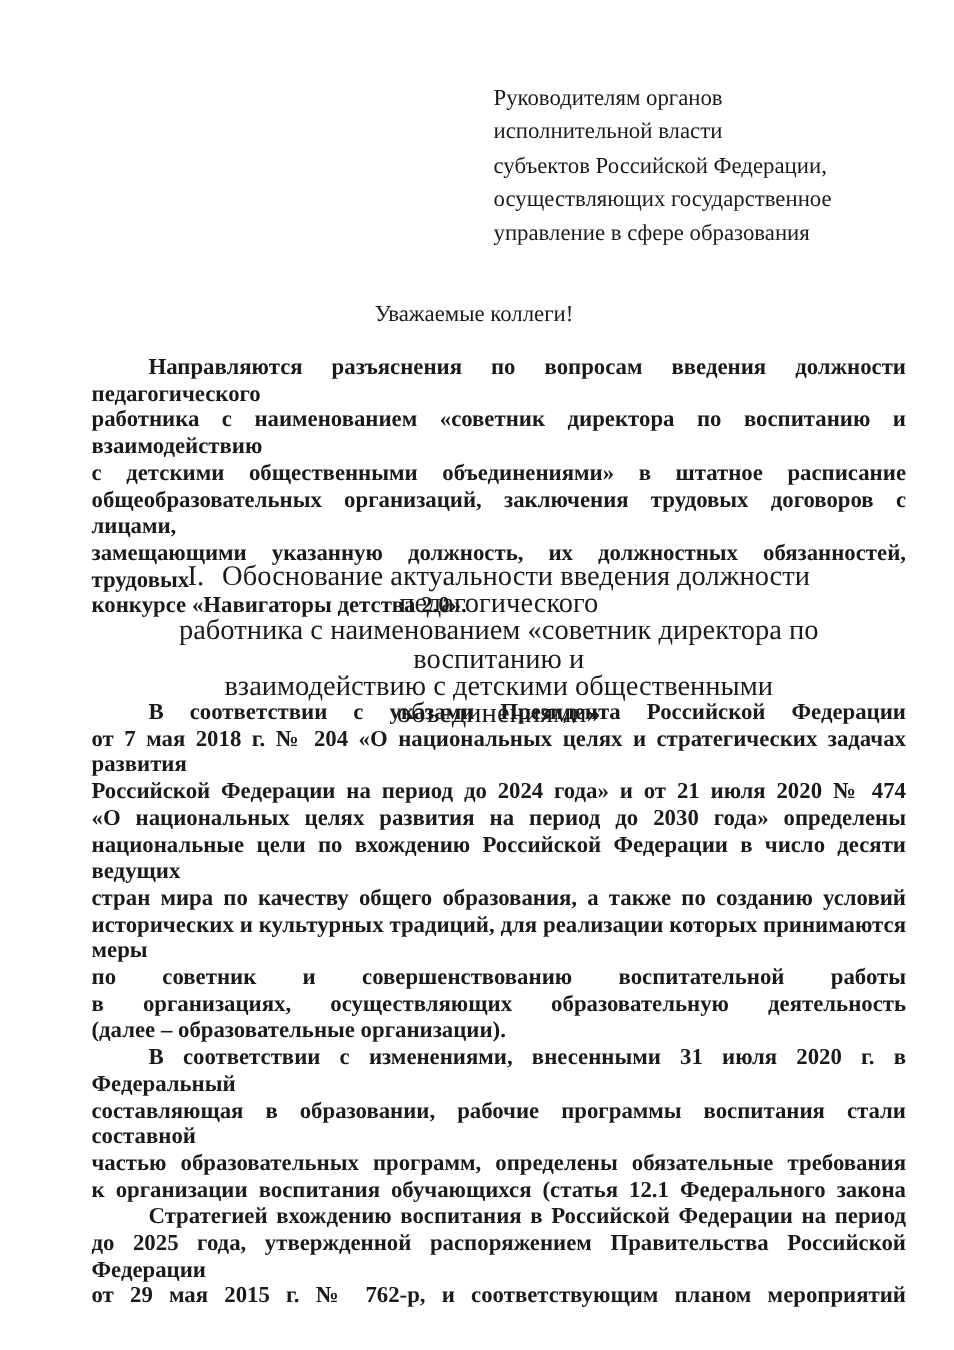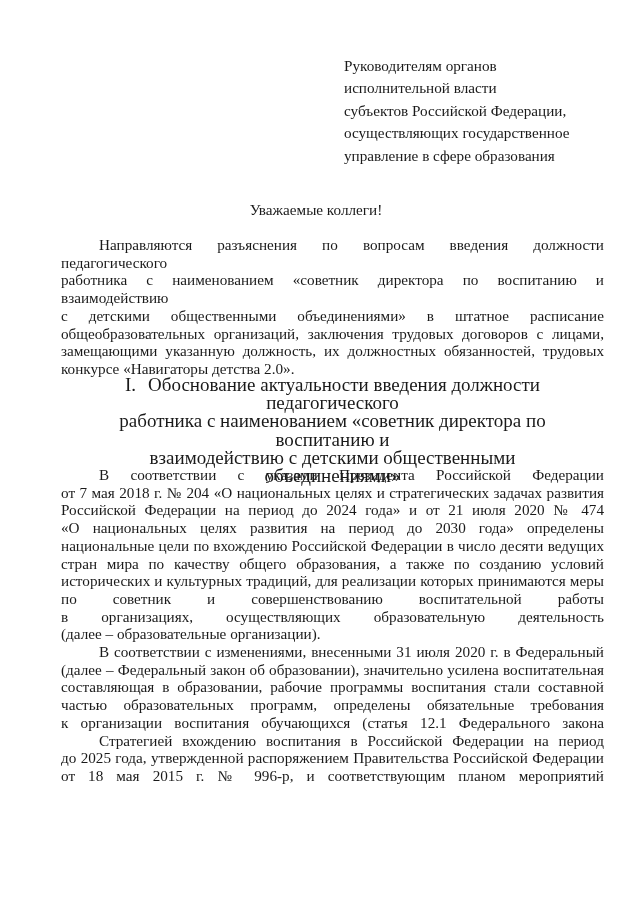--- a/index.html
+++ b/index.html
@@ -1,25 +1,25 @@
 <!DOCTYPE html>
 <html><head>
 <meta charset="utf-8">
 <style>
   html, body { margin: 0; padding: 0; background: #ffffff; }
   body { width: 636px; height: 900px; position: relative; overflow: hidden;
          font-family: "Liberation Serif", "DejaVu Serif", serif; color: #1a1a1a; }
   .page { position: absolute; left: 0; top: 0; width: 636px; height: 900px; background: #fff; }
-  .addressee { position: absolute; left: 344px; top: 55px; width: 290px;
+  .addressee { position: absolute; left: 329px; top: 55px; width: 290px;
                font-size: 15.2px; line-height: 22.4px; }
   .addressee div { white-space: nowrap; }
   .salutation { position: absolute; left: 0; width: 632px; top: 200px; text-align: center;
                 font-size: 15.2px; line-height: 20px; }
   .body-block { position: absolute; left: 61px; width: 543px; font-size: 15.2px;
-                line-height: 17.7px; text-align: justify; }
+                line-height: 17.7px; text-align: justify; font-weight: bold; }
   .intro { top: 236px; }
   .heading { position: absolute; left: 90px; width: 485px; top: 376px; font-weight: normal;
              text-align: center; font-size: 19px; line-height: 18.2px; }
   .heading .num { margin-right: 12px; }
   .sec1 { top: 466px; }
   .line { display: block; text-align: justify; text-align-last: justify; white-space: normal; }
   .line.last { text-align-last: left; }
   .line.indent { text-indent: 38px; }
 </style>
 </head>
@@ -60,25 +60,24 @@
       <span class="line">«О национальных целях развития на период до 2030 года» определены</span>
       <span class="line">национальные цели по вхождению Российской Федерации в число десяти ведущих</span>
       <span class="line">стран мира по качеству общего образования, а также по  созданию условий</span>
       <span class="line">исторических и культурных традиций, для реализации которых принимаются меры</span>
       <span class="line">по советник и совершенствованию воспитательной работы</span>
       <span class="line">в организациях, осуществляющих образовательную деятельность</span>
       <span class="line last">(далее – образовательные организации).</span>
     </div>
     <div>
       <span class="line indent">В соответствии с изменениями, внесенными 31 июля 2020 г. в Федеральный</span>
-      <span class="line">(далее – Федеральный закон об образовании), значительно усилена воспитательная</span>
       <span class="line">составляющая в образовании, рабочие программы воспитания стали составной</span>
       <span class="line">частью образовательных программ, определены обязательные требования</span>
       <span class="line">к организации воспитания обучающихся (статья 12.1 Федерального закона</span>
     </div>
     <div>
       <span class="line indent">Стратегией вхождению воспитания в Российской Федерации  на период</span>
       <span class="line">до 2025 года, утвержденной распоряжением Правительства Российской Федерации</span>
-      <span class="line">от 18 мая 2015 г. № 996-р, и соответствующим планом мероприятий</span>
+      <span class="line">от 29 мая 2015 г. № 762-р, и соответствующим планом мероприятий</span>
     </div>
   </div>
 
 </div>
 
 </body></html>

